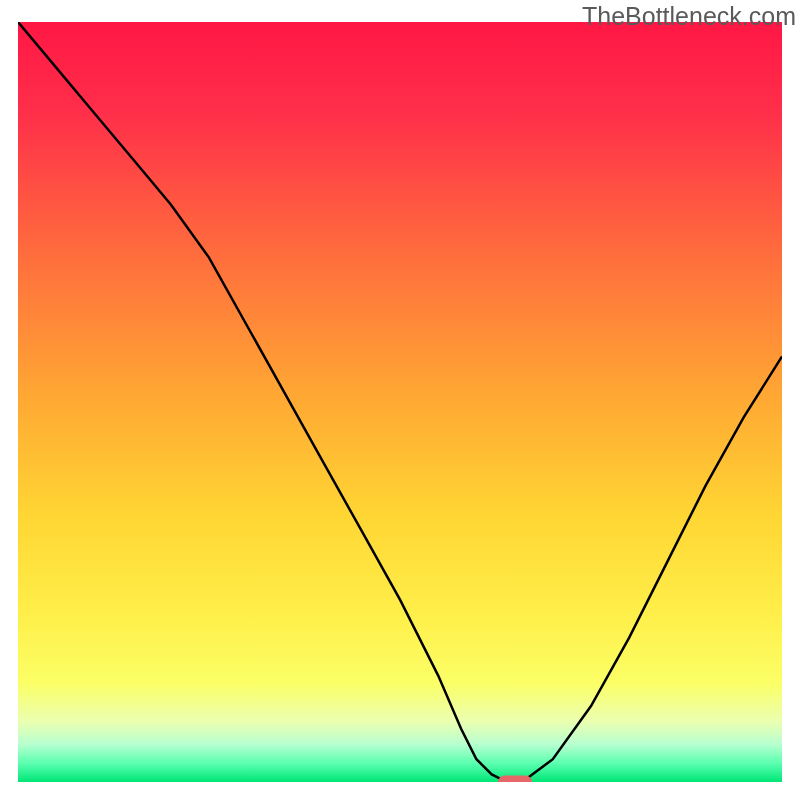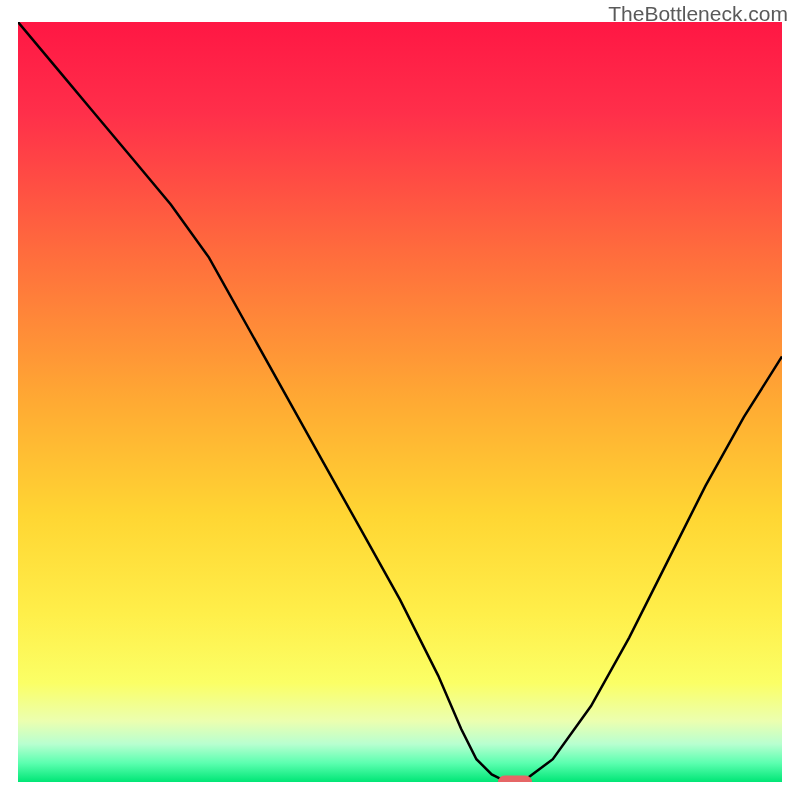--- a/index.html
+++ b/index.html
@@ -11,22 +11,22 @@
     font-family: Arial, sans-serif;
   }
   .chart-container {
     position: relative;
     width: 800px;
     height: 800px;
   }
   .watermark {
     position: absolute;
     top: 2px;
-    right: 12px;
-    font-size: 21px;
+    right: 4px;
+    font-size: 25px;
     color: #5a5a5a;
     font-family: Arial, sans-serif;
     z-index: 10;
   }
   .plot-area {
     position: absolute;
     left: 18px;
     top: 22px;
     width: 764px;
     height: 760px;

